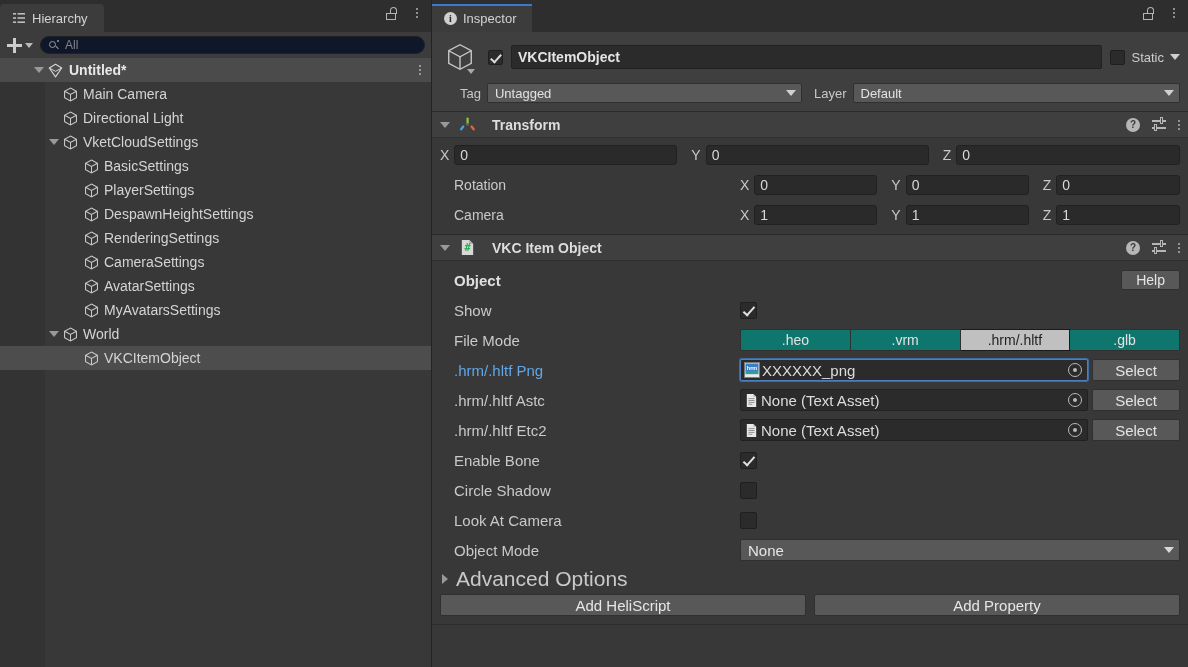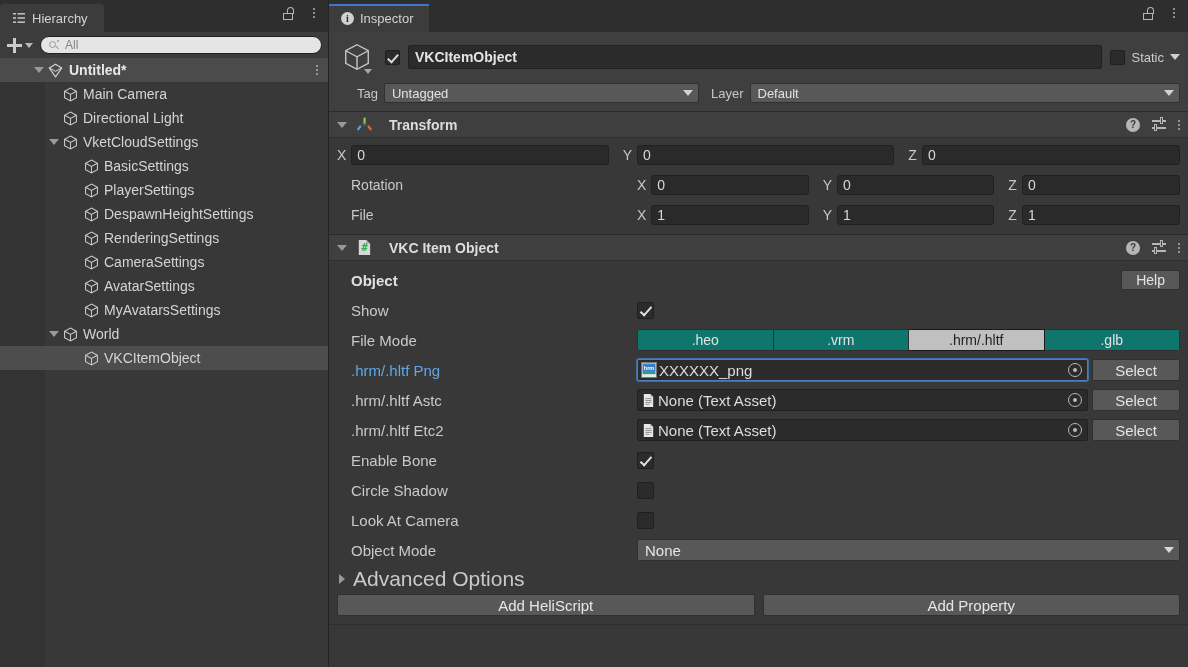--- a/index.html
+++ b/index.html
@@ -10,21 +10,21 @@
     font-family: "Liberation Sans", sans-serif;
     font-size: 12px;
     color: #c4c4c4;
     overflow: hidden;
     -webkit-font-smoothing: antialiased;
   }
   #app { display: flex; width: 1188px; height: 667px; }
 
   
   .panel { display: flex; flex-direction: column; height: 667px; }
-  #hierarchy-panel { width: 329px; background: #383838; border-right: 1px solid #232323; }
+  #hierarchy-panel { width: 432px; background: #383838; border-right: 1px solid #232323; }
   #inspector-panel { flex: 1; background: #383838; }
 
   .tabbar {
     height: 32px; min-height: 32px; position: relative;
     background: #2e2e2e; display: flex; align-items: flex-end;
   }
   .tab {
     height: 28px; display: flex; align-items: center; gap: 6px;
     padding: 0 16px 0 12px; background: #3c3c3c;
     border-top-left-radius: 4px; border-top-right-radius: 4px;
@@ -67,21 +67,21 @@
   }
   .plus-btn { display: flex; align-items: center; gap: 3px; padding: 0 3px; height: 20px; }
   .plus-glyph { position: relative; width: 15px; height: 15px; }
   .plus-glyph::before, .plus-glyph::after {
     content: ""; position: absolute; background: #cccccc;
   }
   .plus-glyph::before { left: 0; top: 6px; width: 15px; height: 3px; }
   .plus-glyph::after { top: 0; left: 6px; width: 3px; height: 15px; }
   .caret-dn { width: 0; height: 0; border-left: 4px solid transparent; border-right: 4px solid transparent; border-top: 5px solid #b9b9b9; }
   .search-box {
-    flex: 1; height: 18px; background: #e5e5e5; border: 1px solid #212121;
+    flex: 1; height: 18px; background: #0f172a; border: 1px solid #212121;
     border-radius: 9px; display: flex; align-items: center; gap: 5px; padding: 0 8px;
   }
   .search-ico { position: relative; width: 11px; height: 11px; flex: none; }
   .search-ico .ring { position: absolute; left: 0; top: 1px; width: 7px; height: 7px; border: 1.4px solid #9a9a9a; border-radius: 50%; }
   .search-ico .hdl { position: absolute; left: 6px; top: 7px; width: 4px; height: 1.4px; background: #9a9a9a; transform: rotate(45deg); }
   .search-ico .dot { position: absolute; left: 8px; top: 0px; width: 2px; height: 2px; background: #9a9a9a; border-radius: 50%; }
   .search-text { font-size: 12px; color: #838383; }
 
   .hier-tree { flex: 1; background: #383838; position: relative; overflow: hidden; }
   .hier-gutter { position: absolute; left: 0; top: 0; bottom: 0; width: 45px; background: #333333; }
@@ -544,21 +544,21 @@
                   <span class="axis-lbl">Y</span>
                   <div class="num">0</div>
                 </div>
                 <div class="axis">
                   <span class="axis-lbl">Z</span>
                   <div class="num">0</div>
                 </div>
               </div>
             </div>
             <div class="prow">
-              <div class="plabel">File</div>
+              <div class="plabel">Camera</div>
               <div class="vec3">
                 <div class="axis">
                   <span class="axis-lbl">X</span>
                   <div class="num">1</div>
                 </div>
                 <div class="axis">
                   <span class="axis-lbl">Y</span>
                   <div class="num">1</div>
                 </div>
                 <div class="axis">

